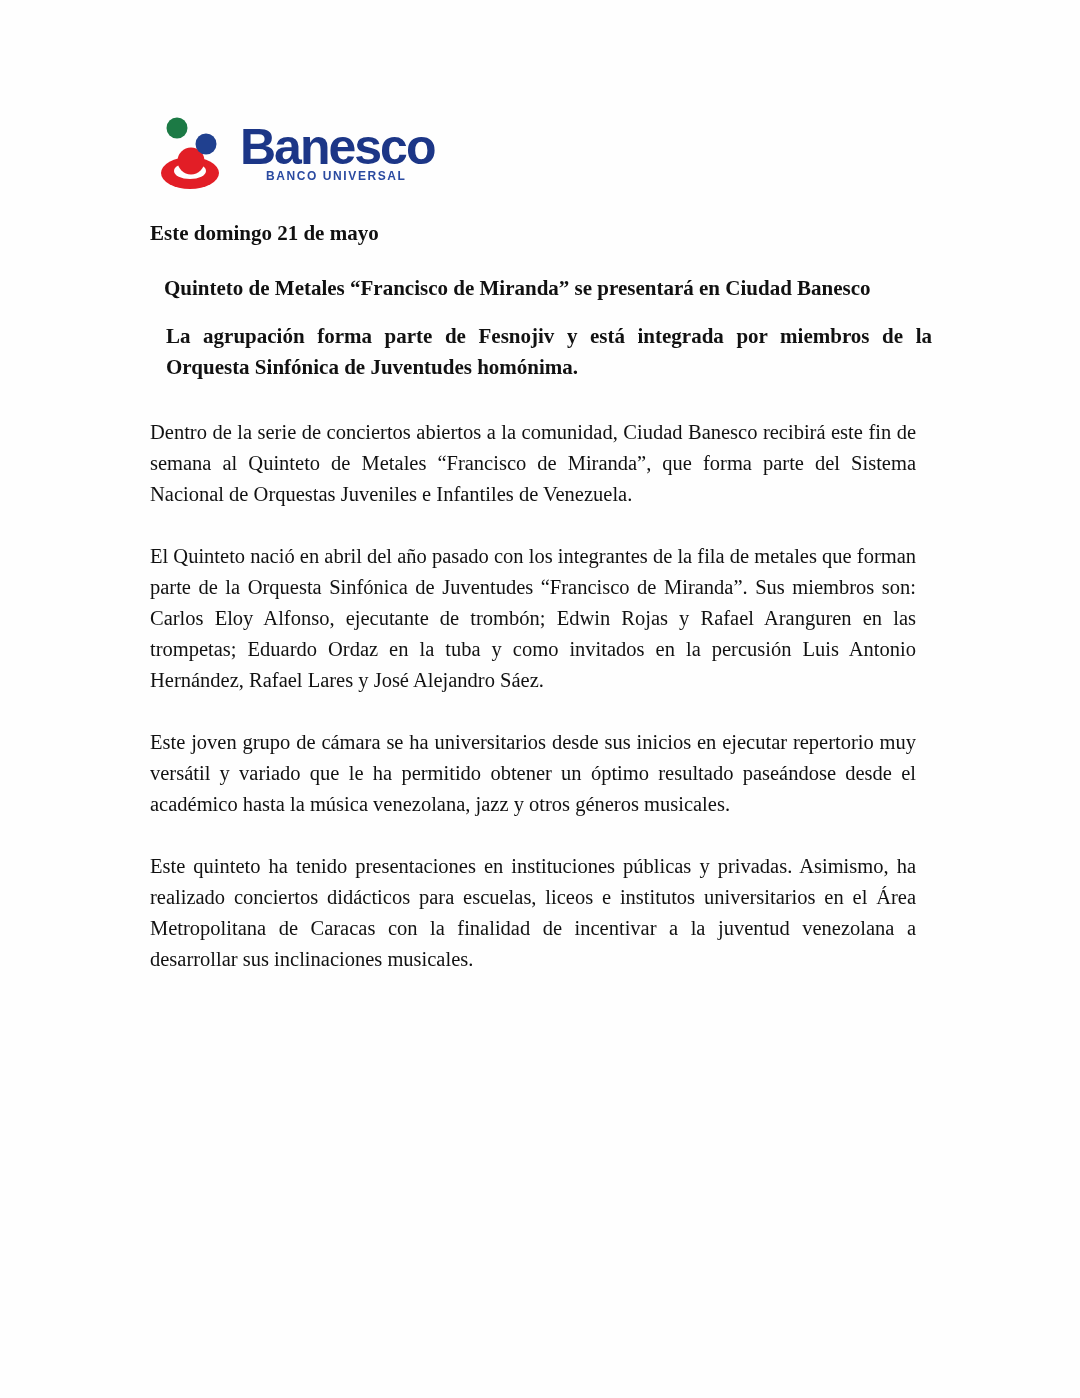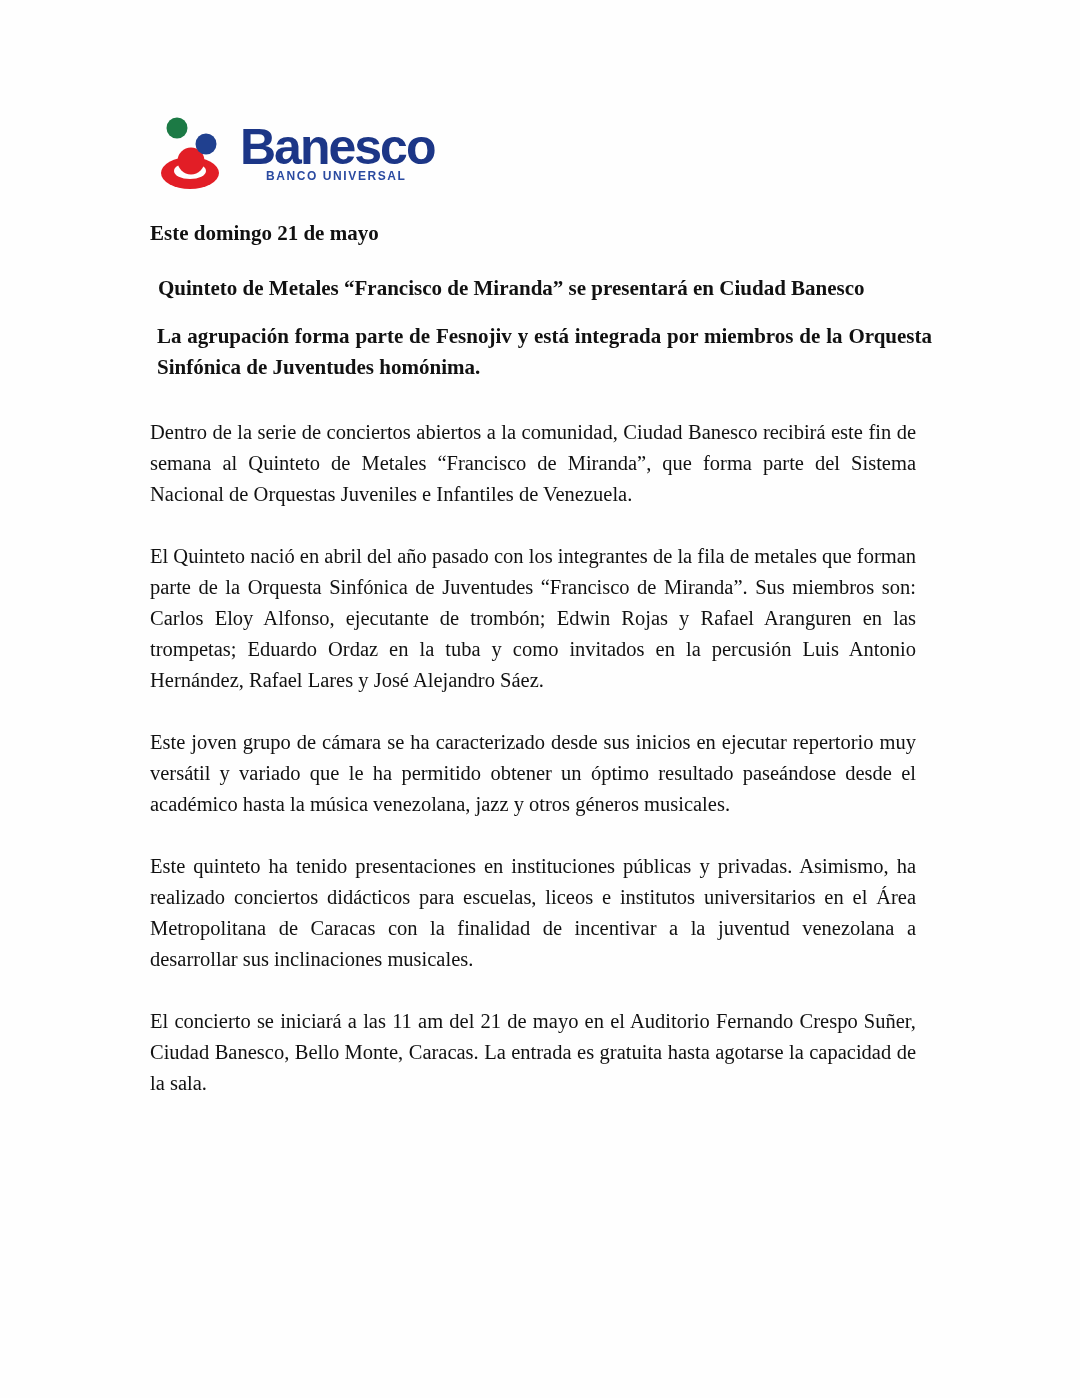--- a/index.html
+++ b/index.html
@@ -49,27 +49,27 @@
   .kicker {
     font-size: 21px;
     font-weight: bold;
     line-height: 31px;
     margin: 0 0 24px 0;
   }
   .headline {
     font-size: 21px;
     font-weight: bold;
     line-height: 31px;
-    margin: 0 0 17px 8px;
+    margin: 0 0 17px 14px;
   }
   .subheadline {
     font-size: 21px;
     font-weight: bold;
     line-height: 31px;
-    margin: 0 0 34px 7px;
+    margin: 0 0 34px 16px;
     text-align: justify;
   }
   .body-para {
     font-size: 20.5px;
     line-height: 31px;
     text-align: justify;
     margin: 0 16px 31px 0;
   }
 </style>
 </head>
@@ -97,18 +97,17 @@
     </div>
 
     <p class="kicker">Este domingo 21 de mayo</p>
 
     <p class="headline">Quinteto de Metales “Francisco de Miranda” se presentará en Ciudad Banesco</p>
 
     <p class="subheadline">La agrupación forma parte de Fesnojiv y está integrada por miembros de la Orquesta Sinfónica de Juventudes homónima.</p>
 
     <p class="body-para">Dentro de la serie de conciertos abiertos a la comunidad, Ciudad Banesco recibirá este fin de semana al Quinteto de Metales “Francisco de Miranda”, que forma parte del Sistema Nacional de Orquestas Juveniles e Infantiles de Venezuela.</p>
     <p class="body-para">El Quinteto nació en abril del año pasado con los integrantes de la fila de metales que forman parte de la Orquesta Sinfónica de Juventudes “Francisco de Miranda”. Sus miembros son: Carlos Eloy Alfonso, ejecutante de trombón; Edwin Rojas y Rafael Aranguren en las  trompetas; Eduardo Ordaz en la tuba y como invitados en la percusión Luis Antonio Hernández, Rafael Lares y José Alejandro Sáez.</p>
-    <p class="body-para">Este joven  grupo de cámara se ha caracterizado desde sus inicios en ejecutar repertorio muy versátil y variado que le ha permitido obtener un óptimo resultado paseándose desde el académico hasta la música venezolana, jazz y otros géneros musicales.</p>
+    <p class="body-para">Este joven  grupo de cámara se ha universitarios desde sus inicios en ejecutar repertorio muy versátil y variado que le ha permitido obtener un óptimo resultado paseándose desde el académico hasta la música venezolana, jazz y otros géneros musicales.</p>
     <p class="body-para">Este quinteto ha tenido presentaciones en instituciones públicas y privadas. Asimismo, ha realizado conciertos didácticos para escuelas, liceos e institutos universitarios en el Área Metropolitana de Caracas con la finalidad de incentivar a la juventud venezolana a desarrollar sus inclinaciones musicales.</p>
-    <p class="body-para">El concierto se iniciará a las 11 am del 21 de mayo en el Auditorio Fernando Crespo Suñer, Ciudad Banesco, Bello Monte, Caracas. La entrada es gratuita hasta agotarse la capacidad de la sala.</p>
 
   </div>
 </div>
 
 </body></html>

